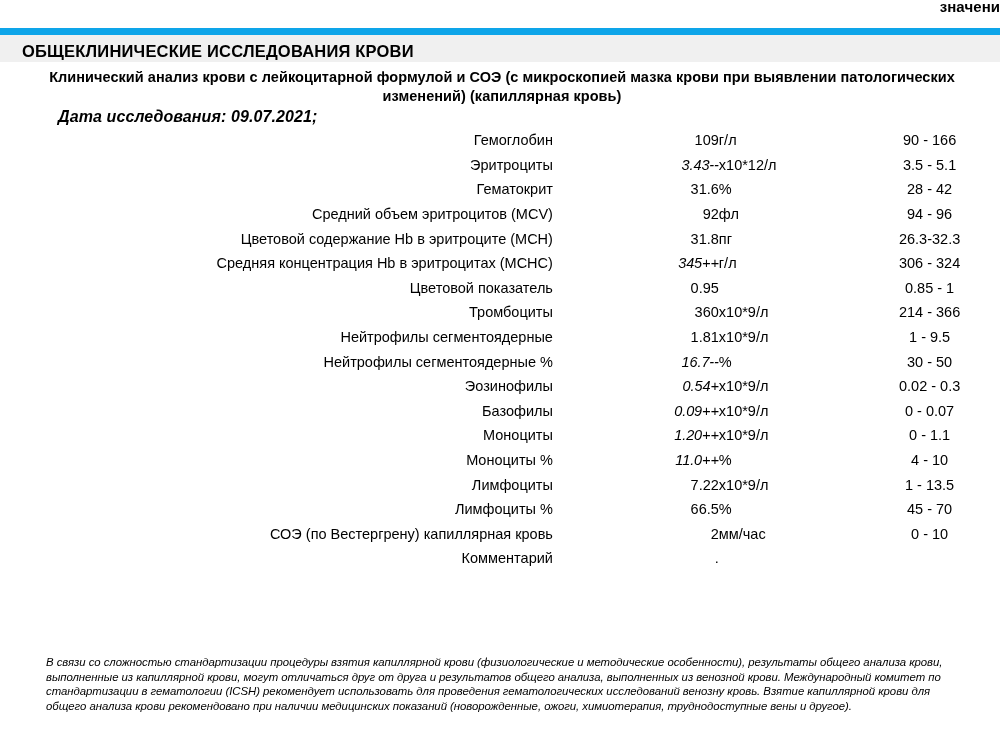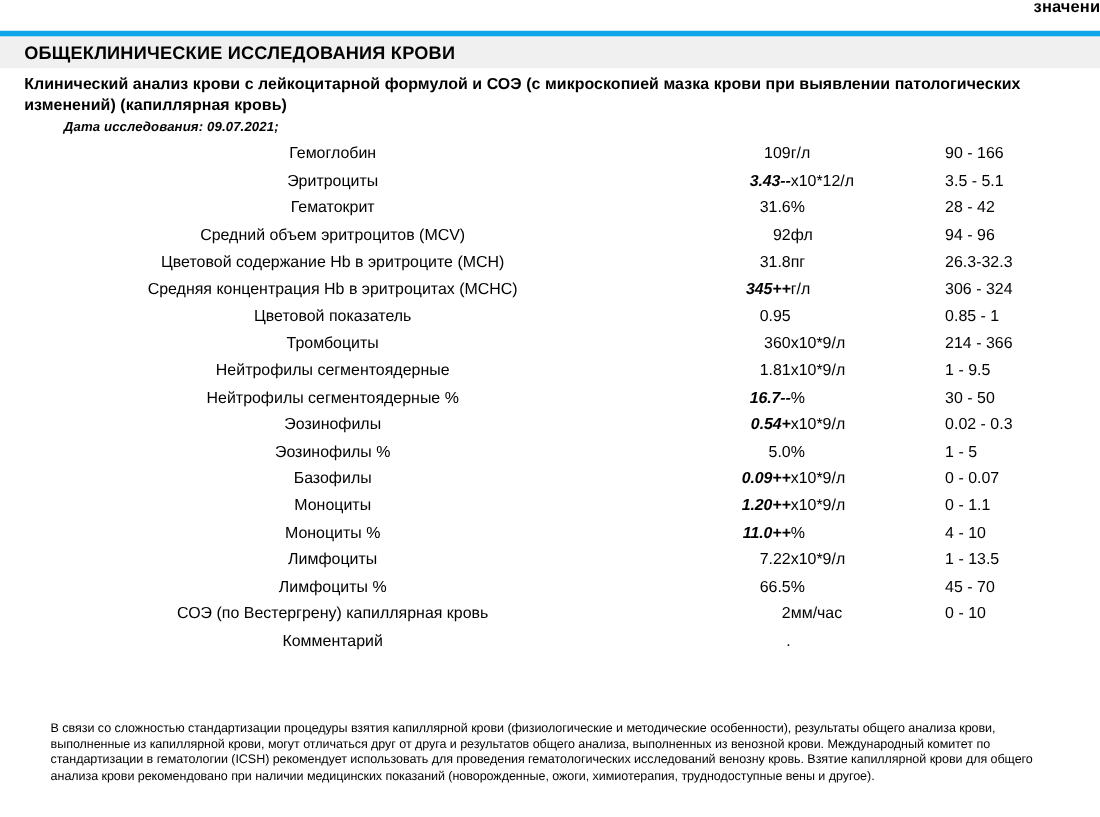--- a/index.html
+++ b/index.html
@@ -43,21 +43,21 @@
   }
 
   
   .section-band {
     position: absolute;
     top: 28px;
     left: 0;
     width: 1000px;
     height: 34px;
     background: #f0f0f0;
-    border-top: 5px solid #0ea5e9;
+    border-top: 7px solid #0ea5e9;
     box-sizing: border-box;
   }
   .section-band .section-title {
     position: absolute;
     left: 22px;
     top: 7px;
     font-size: 16.5px;
     font-weight: bold;
     letter-spacing: 0.2px;
     white-space: nowrap;
@@ -66,27 +66,28 @@
   
   .panel-title {
     position: absolute;
     left: 22px;
     top: 68px;
     width: 960px;
     font-size: 14.5px;
     font-weight: bold;
     line-height: 18.5px;
     letter-spacing: 0.05px;
+    text-align: center;
   }
 
   .panel-date {
     position: absolute;
     left: 58px;
     top: 108px;
-    font-size: 12px;
+    font-size: 16px;
     font-weight: bold;
     font-style: italic;
     letter-spacing: 0.1px;
     white-space: nowrap;
   }
 
   
   .results {
     position: absolute;
     left: 0;
@@ -94,38 +95,39 @@
     width: 1000px;
     border-collapse: collapse;
   }
   .results tr { height: 24.6px; }
   .results td {
     padding: 0;
     font-size: 14.5px;
     vertical-align: middle;
     white-space: nowrap;
   }
-  .c-name  { width: 520px; padding-left: 52px !important; text-align: center; }
+  .c-name  { width: 520px; padding-left: 52px !important; text-align: right; }
   .c-value { width: 180px; text-align: right; }
   .c-unit  { width: 150px; text-align: left; }
-  .c-ref   { width: 150px; }
+  .c-ref   { width: 150px; text-align: center; }
 
   .flagged {
-    font-weight: bold;
+    font-weight: normal;
     font-style: italic;
     letter-spacing: -0.1px;
   }
 
   
   .footnote {
     position: absolute;
     left: 46px;
     top: 655px;
     width: 918px;
     font-size: 11.4px;
+    font-style: italic;
     line-height: 14.6px;
     text-align: left;
     letter-spacing: -0.05px;
   }
 </style>
 </head>
 <body>
 
 <div class="page">
 
@@ -203,26 +205,20 @@
           <td class="c-unit">%</td>
           <td class="c-ref">30 - 50</td>
         </tr>
         <tr>
           <td class="c-name">Эозинофилы</td>
           <td class="c-value flagged">0.54+</td>
           <td class="c-unit">x10*9/л</td>
           <td class="c-ref">0.02 - 0.3</td>
         </tr>
         <tr>
-          <td class="c-name">Эозинофилы %</td>
-          <td class="c-value">5.0</td>
-          <td class="c-unit">%</td>
-          <td class="c-ref">1 - 5</td>
-        </tr>
-        <tr>
           <td class="c-name">Базофилы</td>
           <td class="c-value flagged">0.09++</td>
           <td class="c-unit">x10*9/л</td>
           <td class="c-ref">0 - 0.07</td>
         </tr>
         <tr>
           <td class="c-name">Моноциты</td>
           <td class="c-value flagged">1.20++</td>
           <td class="c-unit">x10*9/л</td>
           <td class="c-ref">0 - 1.1</td>

